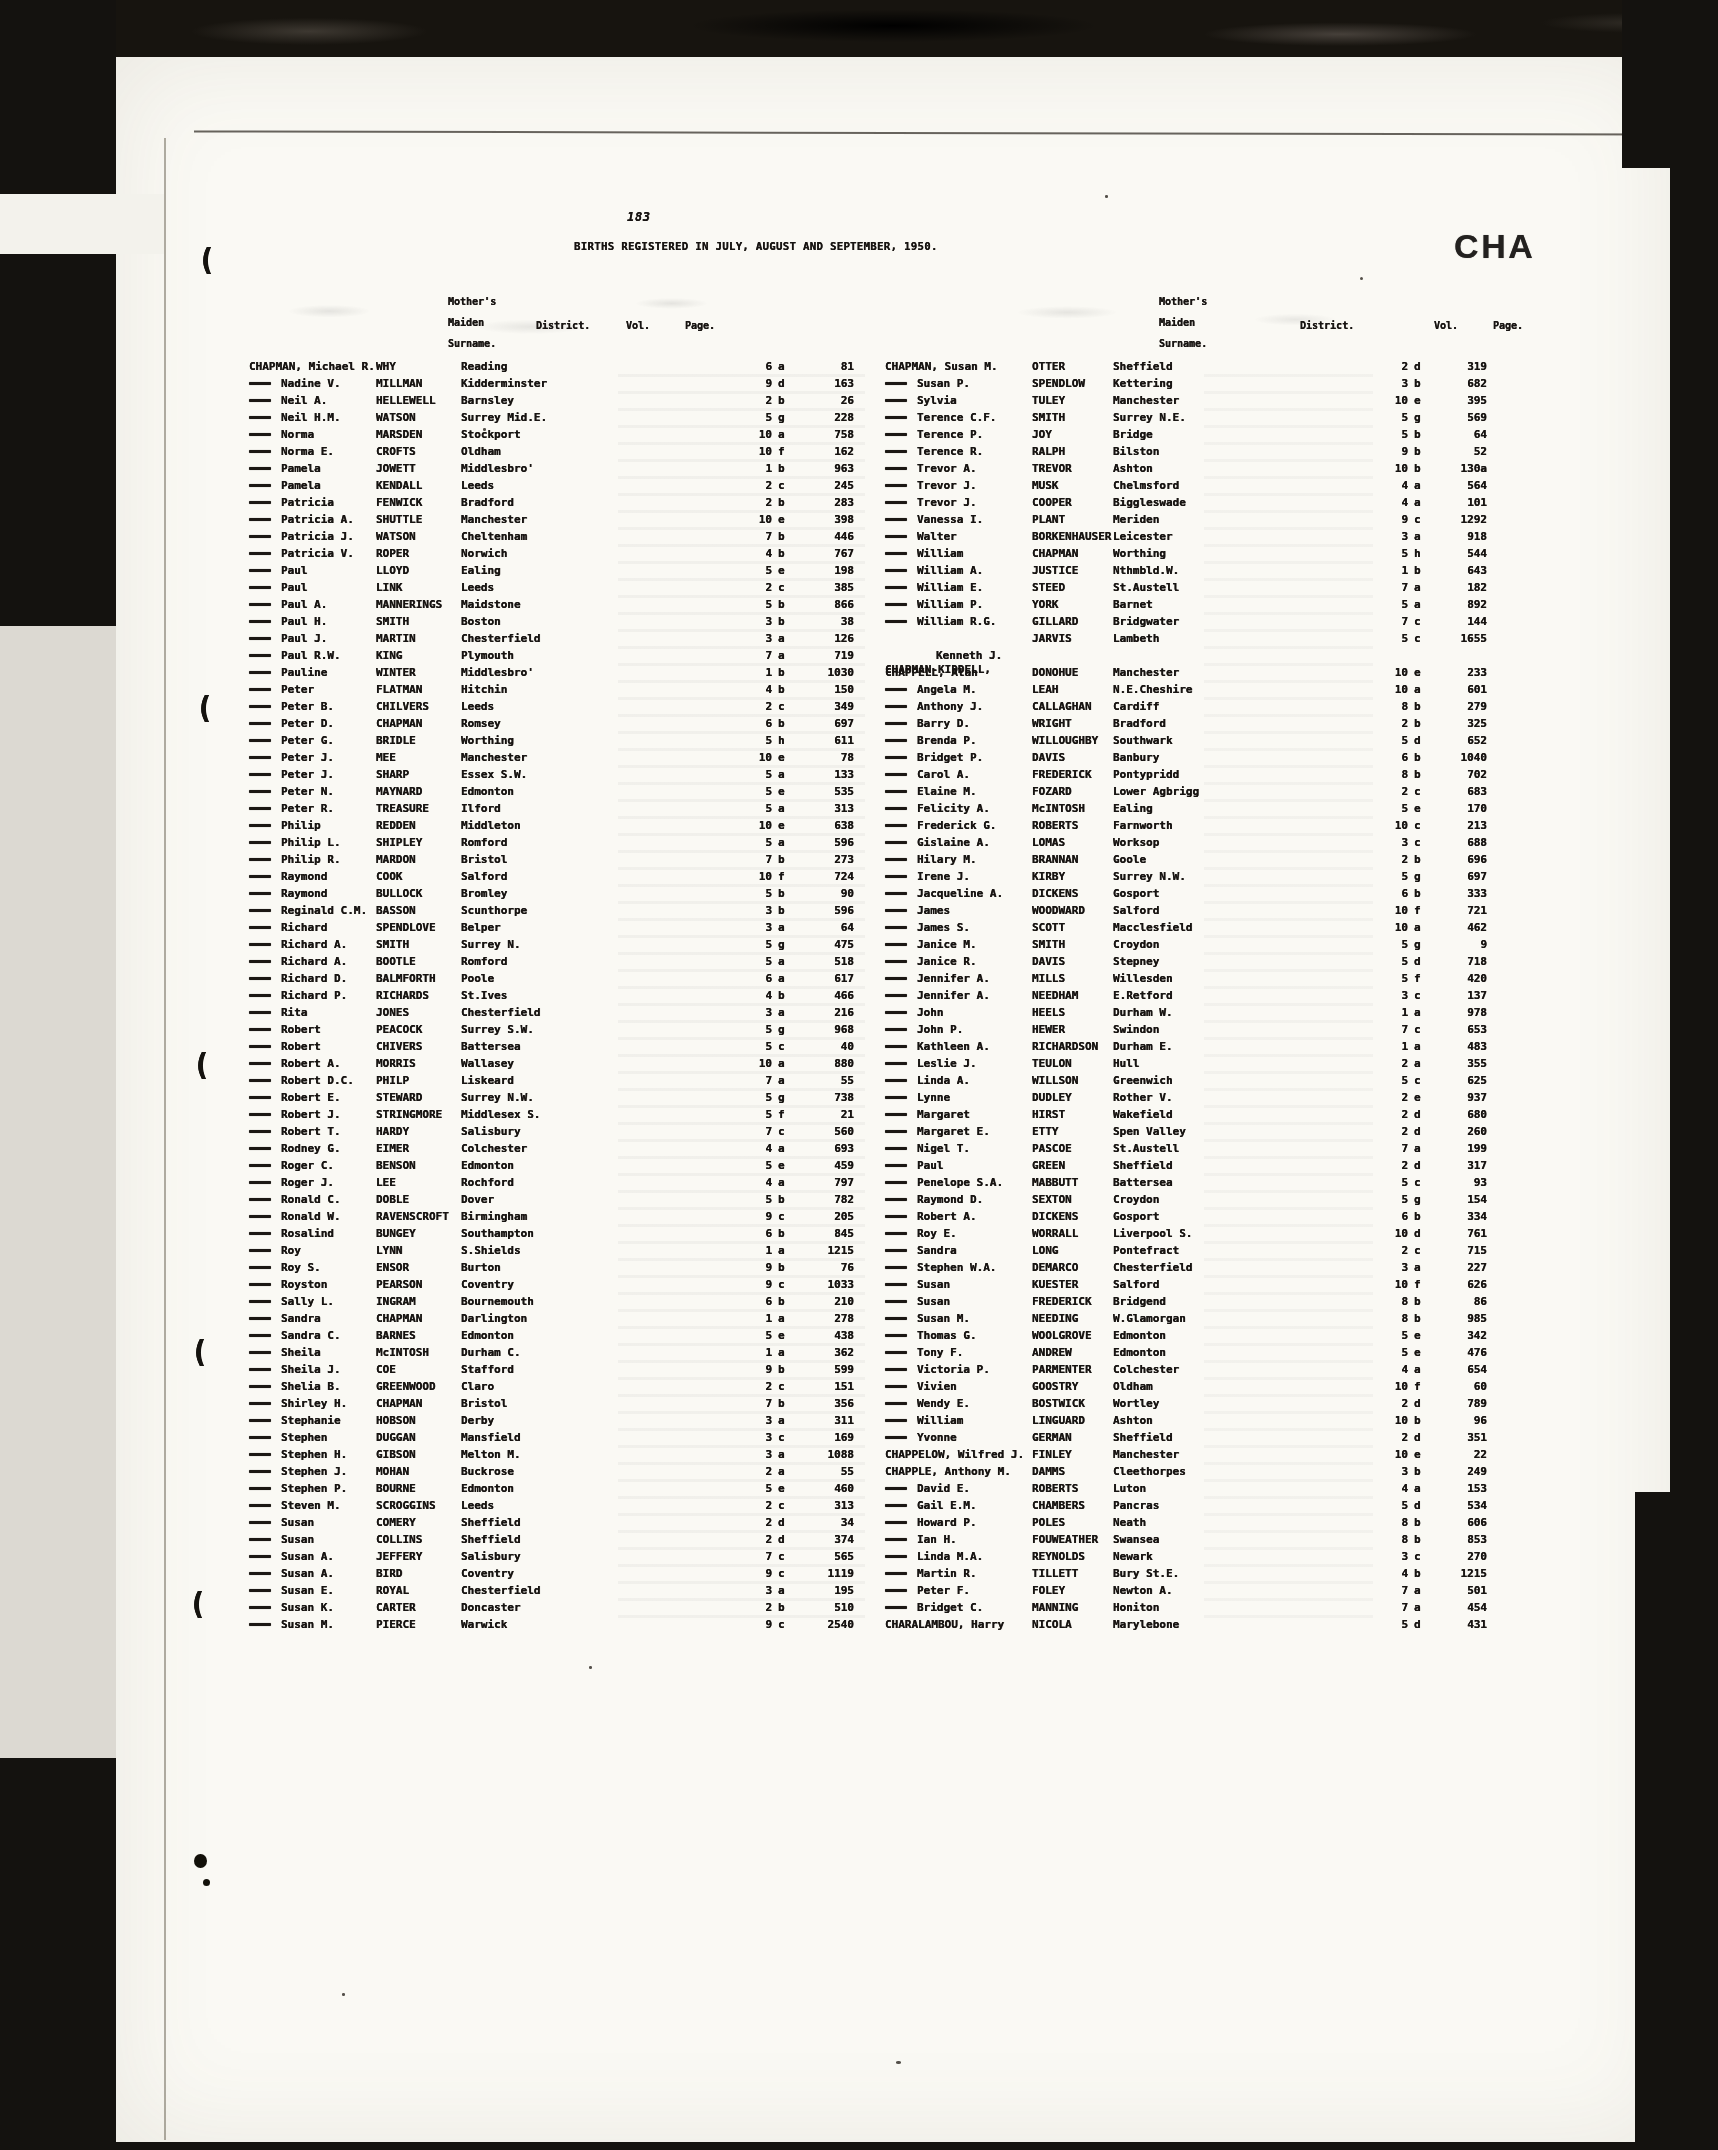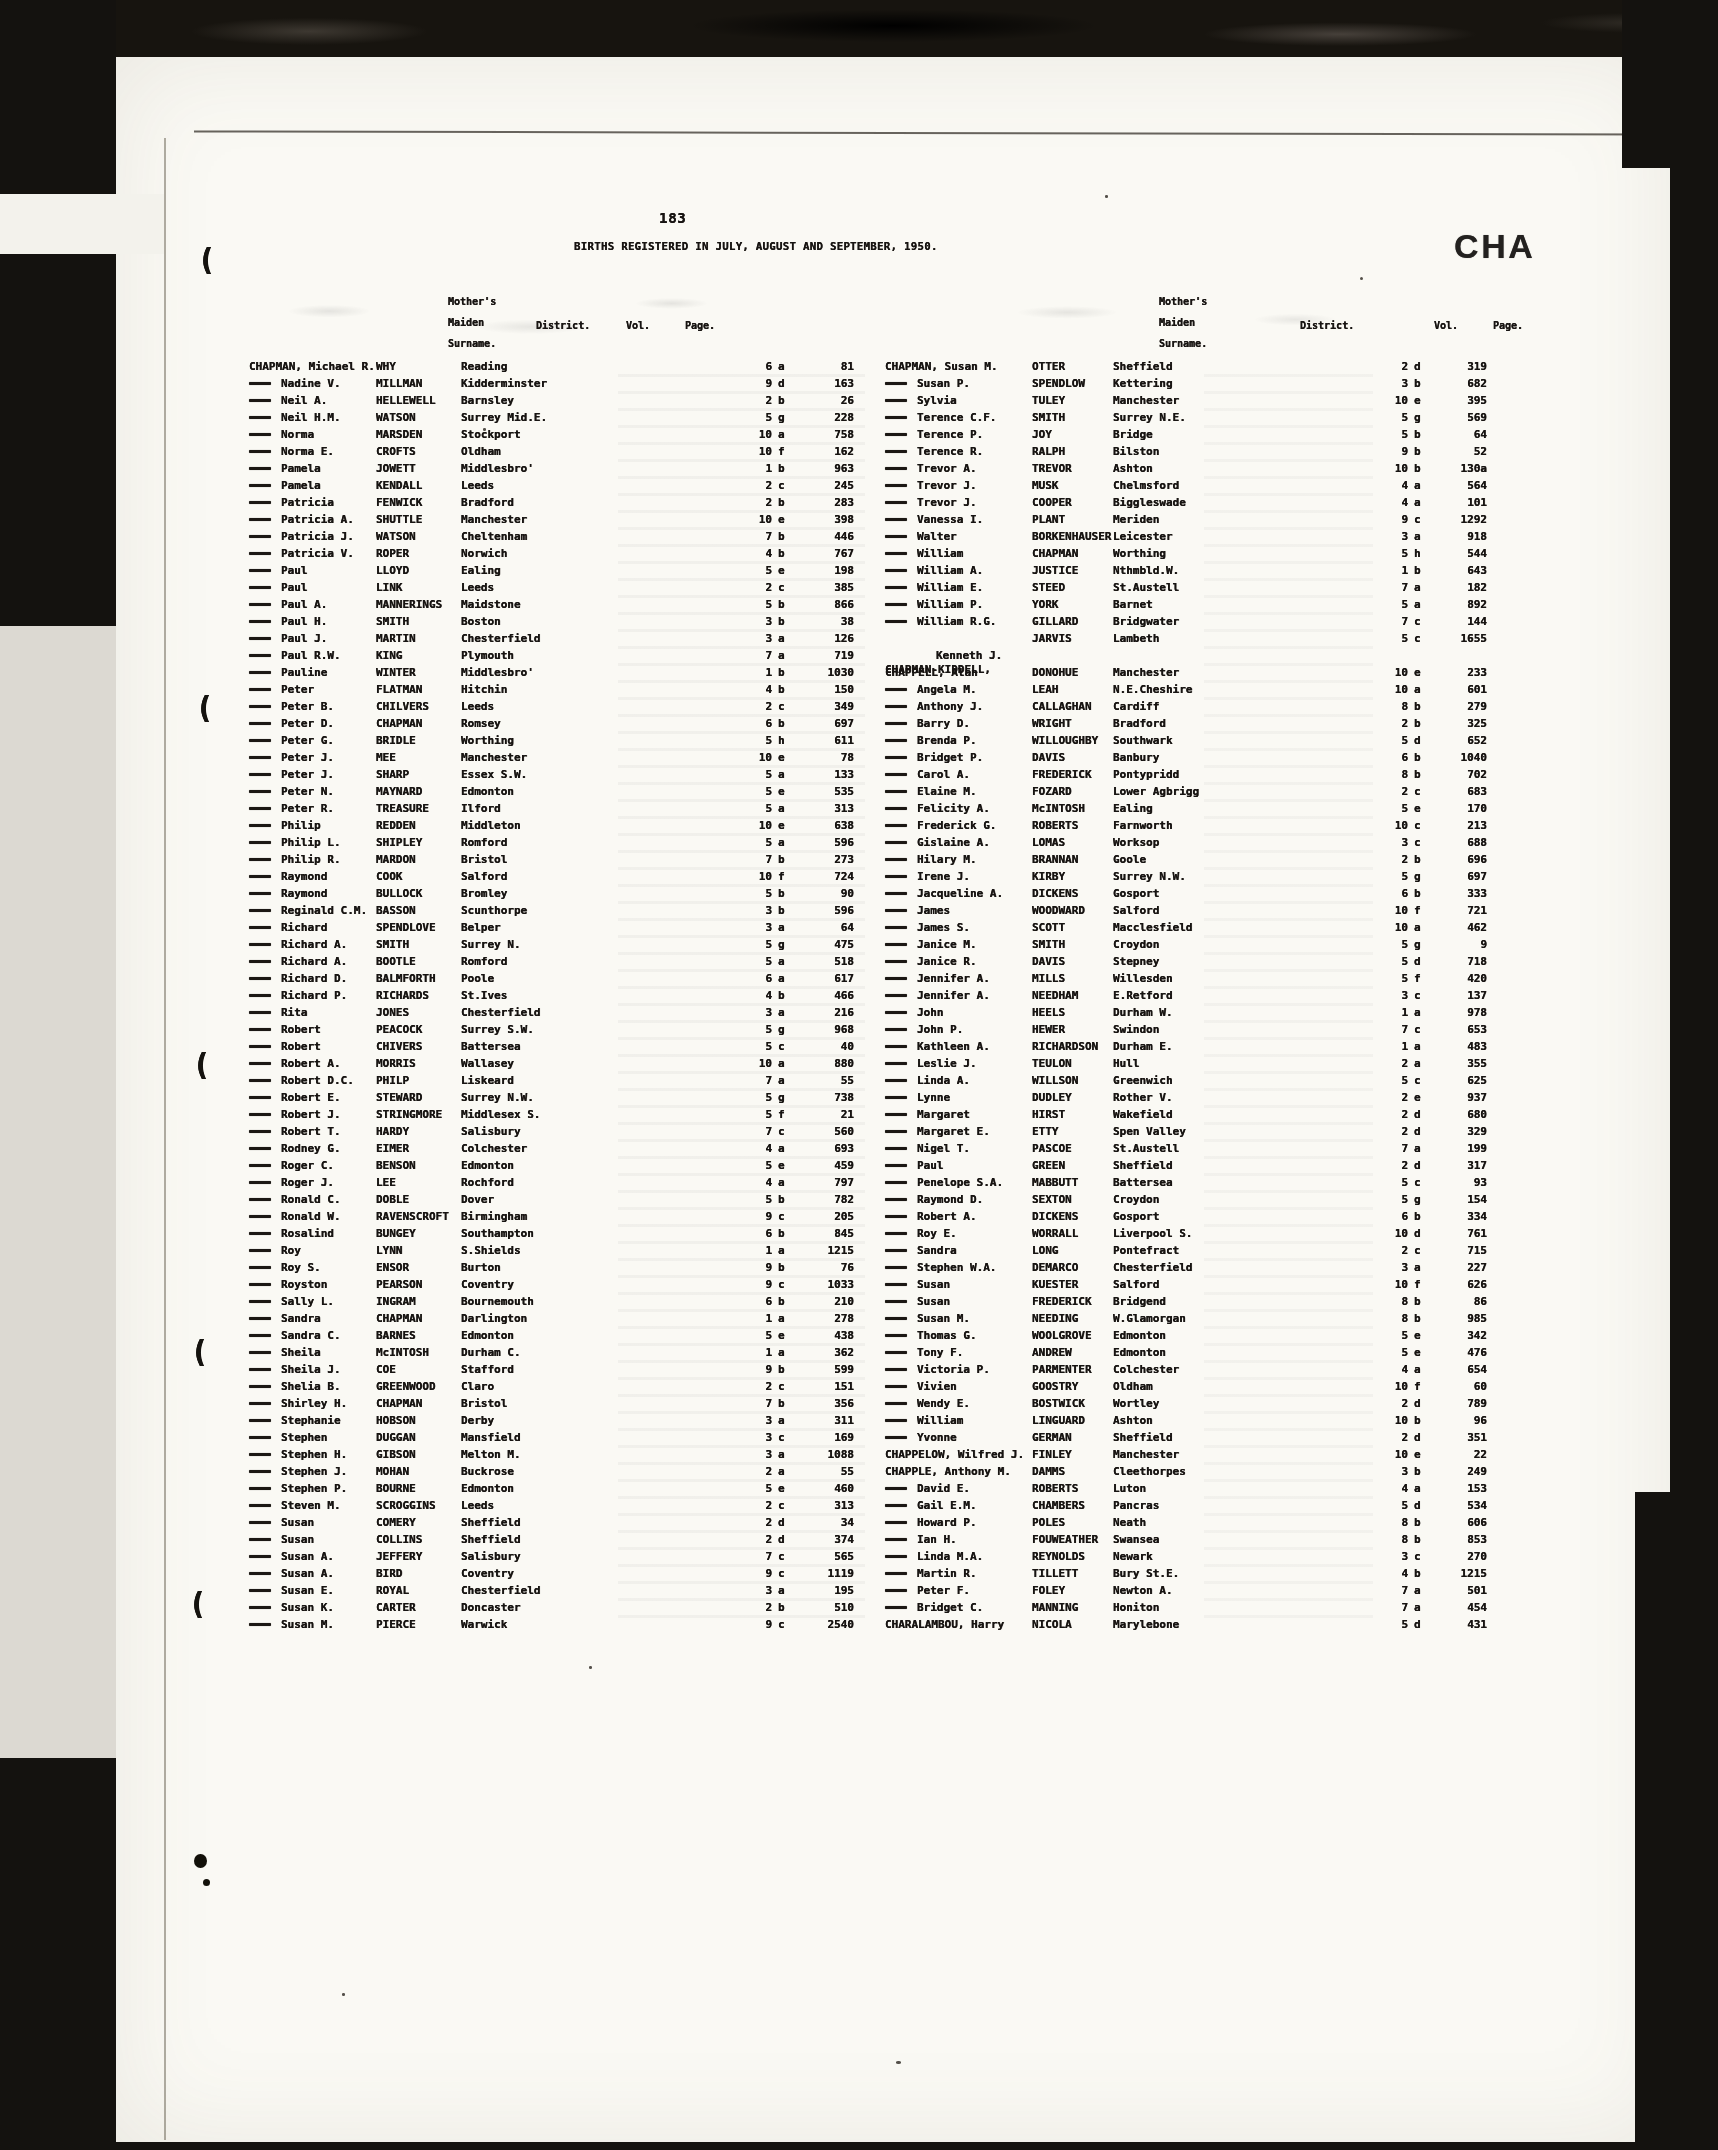--- a/index.html
+++ b/index.html
@@ -25,21 +25,21 @@
                opacity:.45;filter:blur(0.4px);z-index:2;}
   .crescent{position:absolute;z-index:2;color:#15130f;font-family:"DejaVu Sans",sans-serif;
             font-weight:bold;font-size:30px;transform:scaleX(.85);
             text-shadow:0.7px 0 0 #15130f,0 0 0.7px #15130f;}
   .holedot{position:absolute;border-radius:50%;background:#121009;z-index:2;}
   .speck{position:absolute;width:3.3px;height:3.3px;border-radius:50%;background:#2a261f;opacity:.8;z-index:2;}
   
   .tw{position:absolute;z-index:4;color:#171412;font-weight:700;
       text-shadow:0 0 0.5px rgba(25,20,15,.85),0.3px 0.3px 0.5px rgba(25,20,15,.5);
       white-space:nowrap;}
-  #folio{left:659px;top:210px;font-size:14px;letter-spacing:0.7px;}
+  #folio{left:627px;top:210px;font-size:12px;letter-spacing:0.7px;font-style:italic;}
   #title{left:574px;top:240px;font-size:10.7px;letter-spacing:0.3px;}
   #corner-tag{left:1454px;top:227px;font-size:34px;letter-spacing:2.6px;color:#23211f;
               font-family:"Liberation Sans","DejaVu Sans",sans-serif;font-weight:700;
               text-shadow:0 0 0.7px rgba(30,28,26,.7);z-index:4;position:absolute;}
   .hdr{font-size:10px;}
   
   .block{position:absolute;top:358px;z-index:4;}
   #block-left{left:249px;width:605px;}
   #block-right{left:885px;width:602px;}
   .row{display:grid;height:17px;line-height:17px;font-size:11px;color:#171412;font-weight:700;
@@ -1426,21 +1426,21 @@
       </div>
       <div class="row">
         <div class="cell dashcell">
           <span class="dash"></span>
         </div>
         <div class="cell ">Margaret E.</div>
         <div class="cell ">ETTY</div>
         <div class="cell ">Spen Valley</div>
         <div class="cell vol-num">2</div>
         <div class="cell vol-letter">d</div>
-        <div class="cell page-col">329</div>
+        <div class="cell page-col">260</div>
       </div>
       <div class="row">
         <div class="cell dashcell">
           <span class="dash"></span>
         </div>
         <div class="cell ">Nigel T.</div>
         <div class="cell ">PASCOE</div>
         <div class="cell ">St.Austell</div>
         <div class="cell vol-num">7</div>
         <div class="cell vol-letter">a</div>

